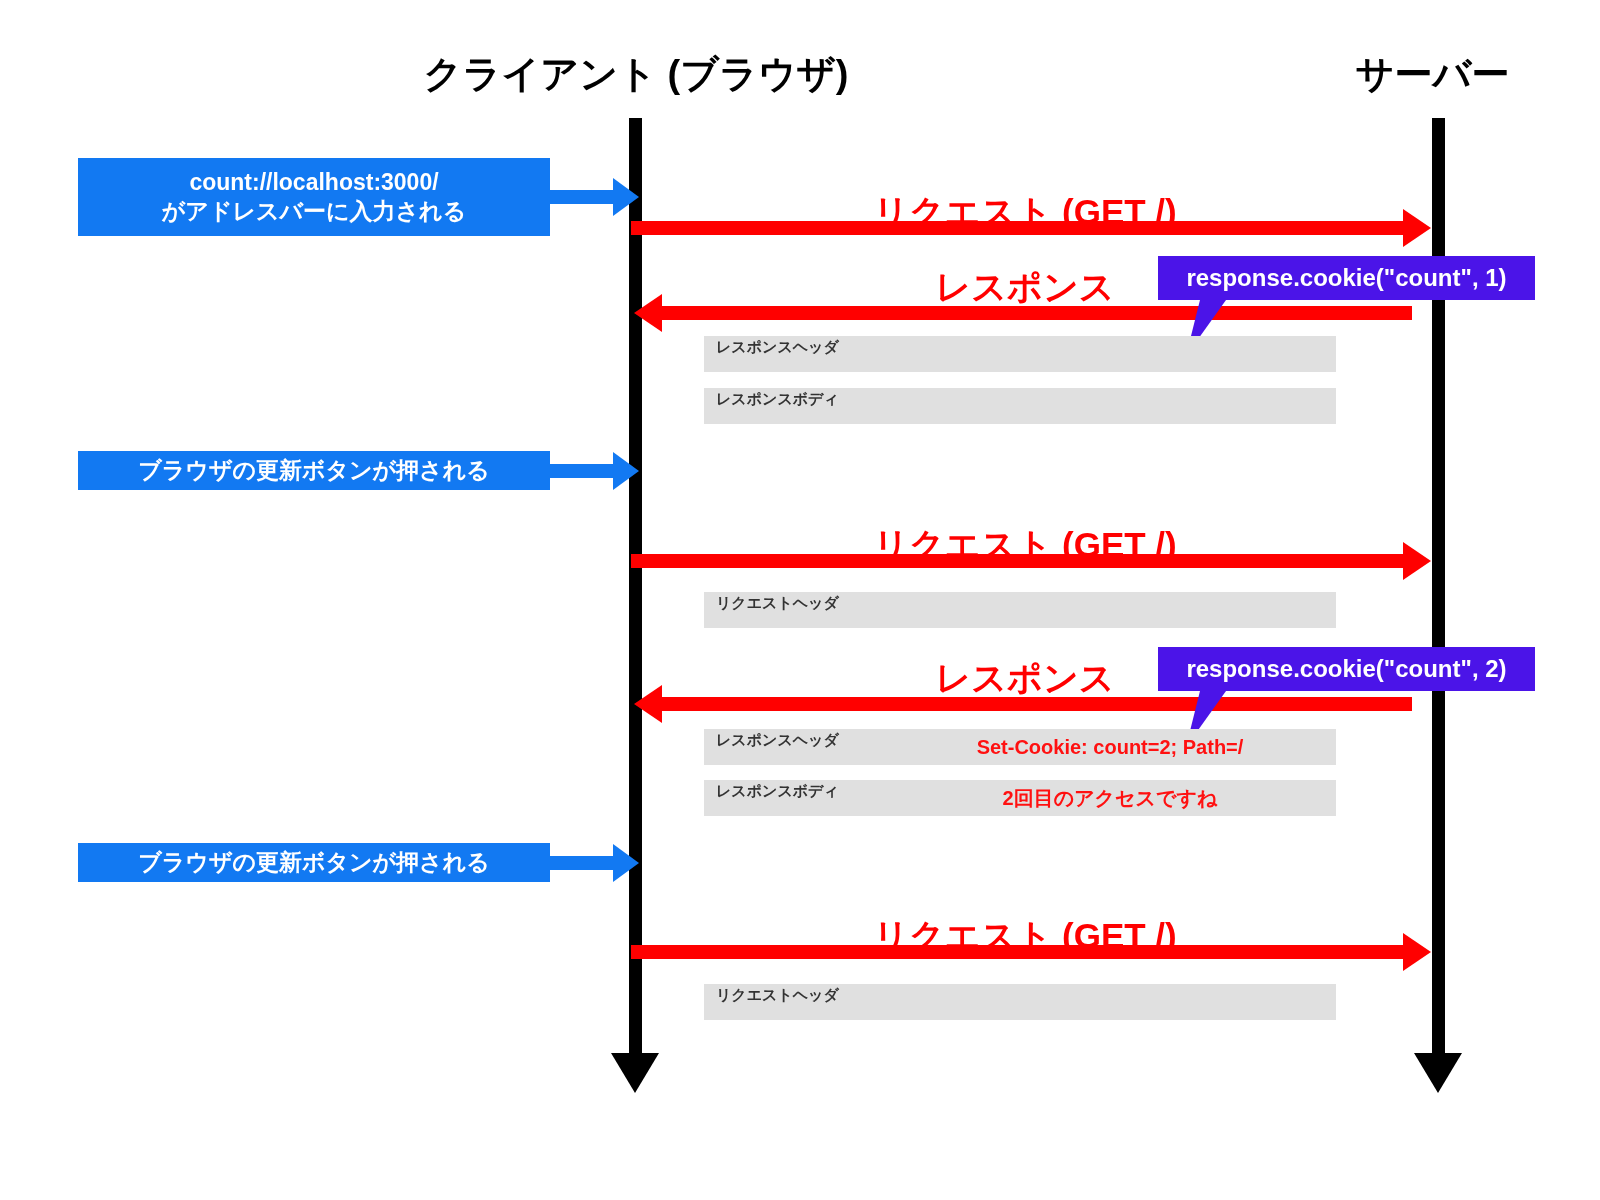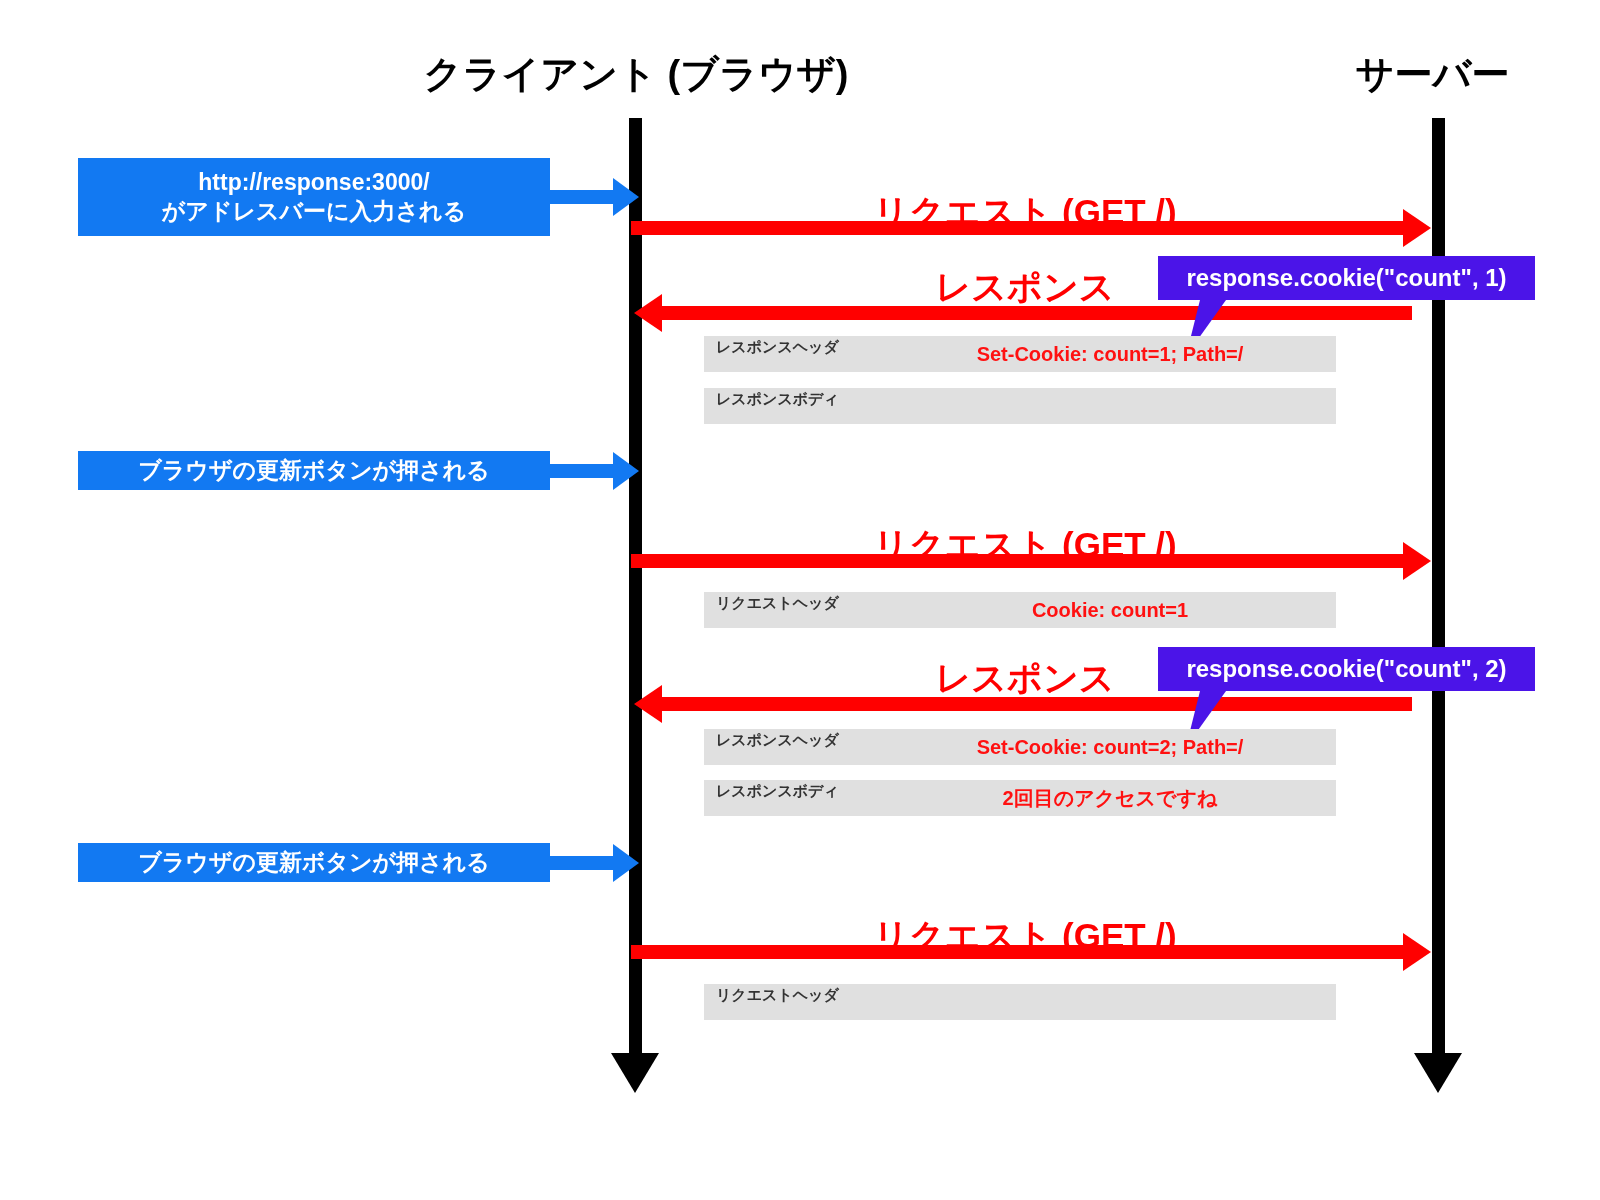--- a/index.html
+++ b/index.html
@@ -174,21 +174,21 @@
   <div class="actor-label" id="actor-server">サーバー</div>
 
   <div class="lifeline" style="left:629px; top:118px; height:945px;"></div>
   <div class="lifeline-head" style="left:611px; top:1053px;"></div>
 
   <div class="lifeline" style="left:1432px; top:118px; height:945px;"></div>
   <div class="lifeline-head" style="left:1414px; top:1053px;"></div>
 
   <div class="blue-box" style="left:78px; top:158px; width:472px; height:78px;">
     <div>
-      <div>http://response:3000/</div>
+      <div>count://localhost:3000/</div>
       <div>がアドレスバーに入力される</div>
     </div>
   </div>
   <div class="blue-arrow-shaft" style="left:550px; top:190px; width:70px;"></div>
   <div class="blue-arrow-head" style="left:613px; top:178px;"></div>
 
   <div class="red-label" style="left:780px; top:194px; width:490px;">リクエスト (GET /)</div>
   <div class="red-shaft" style="left:631px; top:221px; width:775px;"></div>
   <div class="red-head-right" style="left:1403px; top:209px;"></div>
 
@@ -198,41 +198,39 @@
 
   <div class="callout" style="left:1158px; top:256px; width:377px;">
     <span>response.cookie("count", 1)</span>
   </div>
   <svg class="callout-tail" width="120" height="60" style="left:1180px; top:298px;">
     <polygon points="20,2 46,2 6,58" fill="#4B14E8"></polygon>
   </svg>
 
   <div class="gray-row" style="top:336px;">
     <span class="gr-key">レスポンスヘッダ</span>
-    <span class="gr-val">Set-Cookie: count=1; Path=/</span>
   </div>
   <div class="gray-row" style="top:388px;">
     <span class="gr-key">レスポンスボディ</span>
   </div>
 
   <div class="blue-box" style="left:78px; top:451px; width:472px; height:39px;">
     <div>
       <div>ブラウザの更新ボタンが押される</div>
     </div>
   </div>
   <div class="blue-arrow-shaft" style="left:550px; top:464px; width:70px;"></div>
   <div class="blue-arrow-head" style="left:613px; top:452px;"></div>
 
   <div class="red-label" style="left:780px; top:527px; width:490px;">リクエスト (GET /)</div>
   <div class="red-shaft" style="left:631px; top:554px; width:775px;"></div>
   <div class="red-head-right" style="left:1403px; top:542px;"></div>
 
   <div class="gray-row" style="top:592px;">
     <span class="gr-key">リクエストヘッダ</span>
-    <span class="gr-val">Cookie: count=1</span>
   </div>
 
   <div class="red-label" style="left:780px; top:660px; width:490px;">レスポンス</div>
   <div class="red-shaft" style="left:660px; top:697px; width:752px;"></div>
   <div class="red-head-left" style="left:634px; top:685px;"></div>
 
   <div class="callout" style="left:1158px; top:647px; width:377px;">
     <span>response.cookie("count", 2)</span>
   </div>
   <svg class="callout-tail" width="120" height="60" style="left:1180px; top:689px;">

